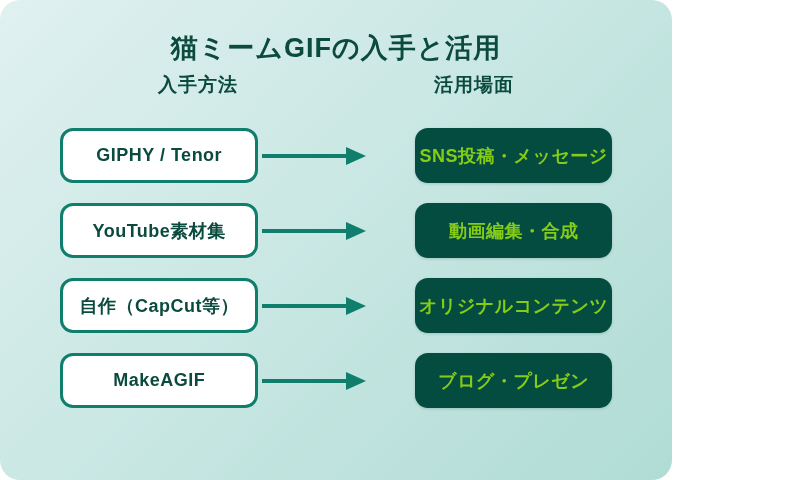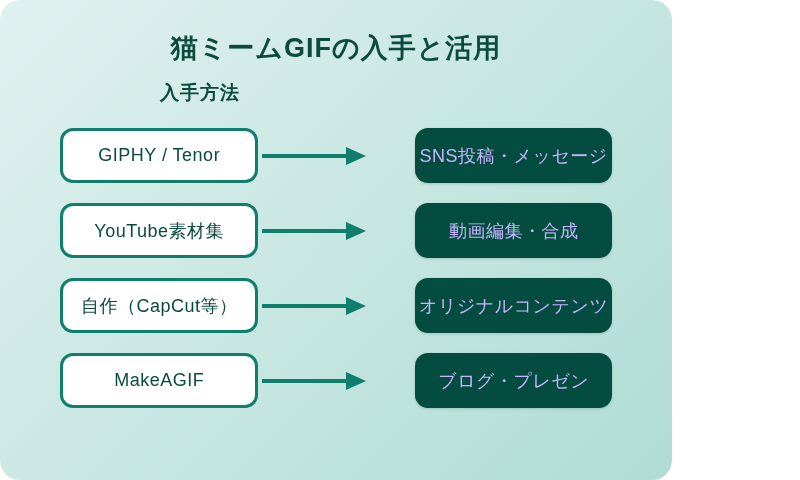--- a/index.html
+++ b/index.html
@@ -24,72 +24,73 @@
     overflow:hidden;
   }
   .title{
     position:absolute;top:30px;left:0;right:0;
     text-align:center;
     font-size:27px;font-weight:bold;
     color:var(--text_dark);
     letter-spacing:1px;
   }
   .col-headers{
-    position:absolute;top:80px;left:60px;right:60px;
+    position:absolute;top:72px;left:60px;right:60px;
     display:flex;justify-content:space-between;
   }
   .col-header{
     width:280px;text-align:center;
     font-size:19px;font-weight:bold;
     color:var(--text_dark);
     letter-spacing:1px;
   }
   .rows{
     position:absolute;top:128px;left:60px;right:60px;
     display:flex;flex-direction:column;gap:20px;
   }
   .row{
     display:flex;align-items:center;
     height:55px;
   }
   .box{
     width:280px;height:55px;
     border-radius:13px;
     display:flex;align-items:center;justify-content:center;
-    font-size:18px;font-weight:normal;
+    font-size:18px;font-weight:bold;
     letter-spacing:0.5px;
   }
   .box.source{
     background:#ffffff;
     border:3px solid var(--teal);
     color:var(--text_dark);
   }
   .box.usage{
     background:var(--dark_green);
-    color:#c4b5fd;
+    color:#84cc16;
     box-shadow:0 1px 3px rgba(0,60,50,0.18);
     margin-left:47px;
   }
   .arrow{
     flex:1;height:24px;
     display:flex;align-items:center;justify-content:center;
   }
   .arrow svg{display:block;}
   .arrow line{stroke:var(--teal);stroke-width:4;}
   .arrow polygon{fill:var(--teal);}
 </style>
 </head>
 <body>
 
 <div class="canvas">
 
   <div class="title">猫ミームGIFの入手と活用</div>
 
   <div class="col-headers">
     <div class="col-header">入手方法</div>
+    <div class="col-header">活用場面</div>
   </div>
 
   <div class="rows">
 
     <div class="row">
       <div class="box source">GIPHY / Tenor</div>
       <div class="arrow">
         <svg width="110" height="24" viewBox="0 0 110 24" aria-hidden="true">
           <line x1="4" y1="12" x2="90" y2="12"></line>
           <polygon points="88,3 108,12 88,21"></polygon>

